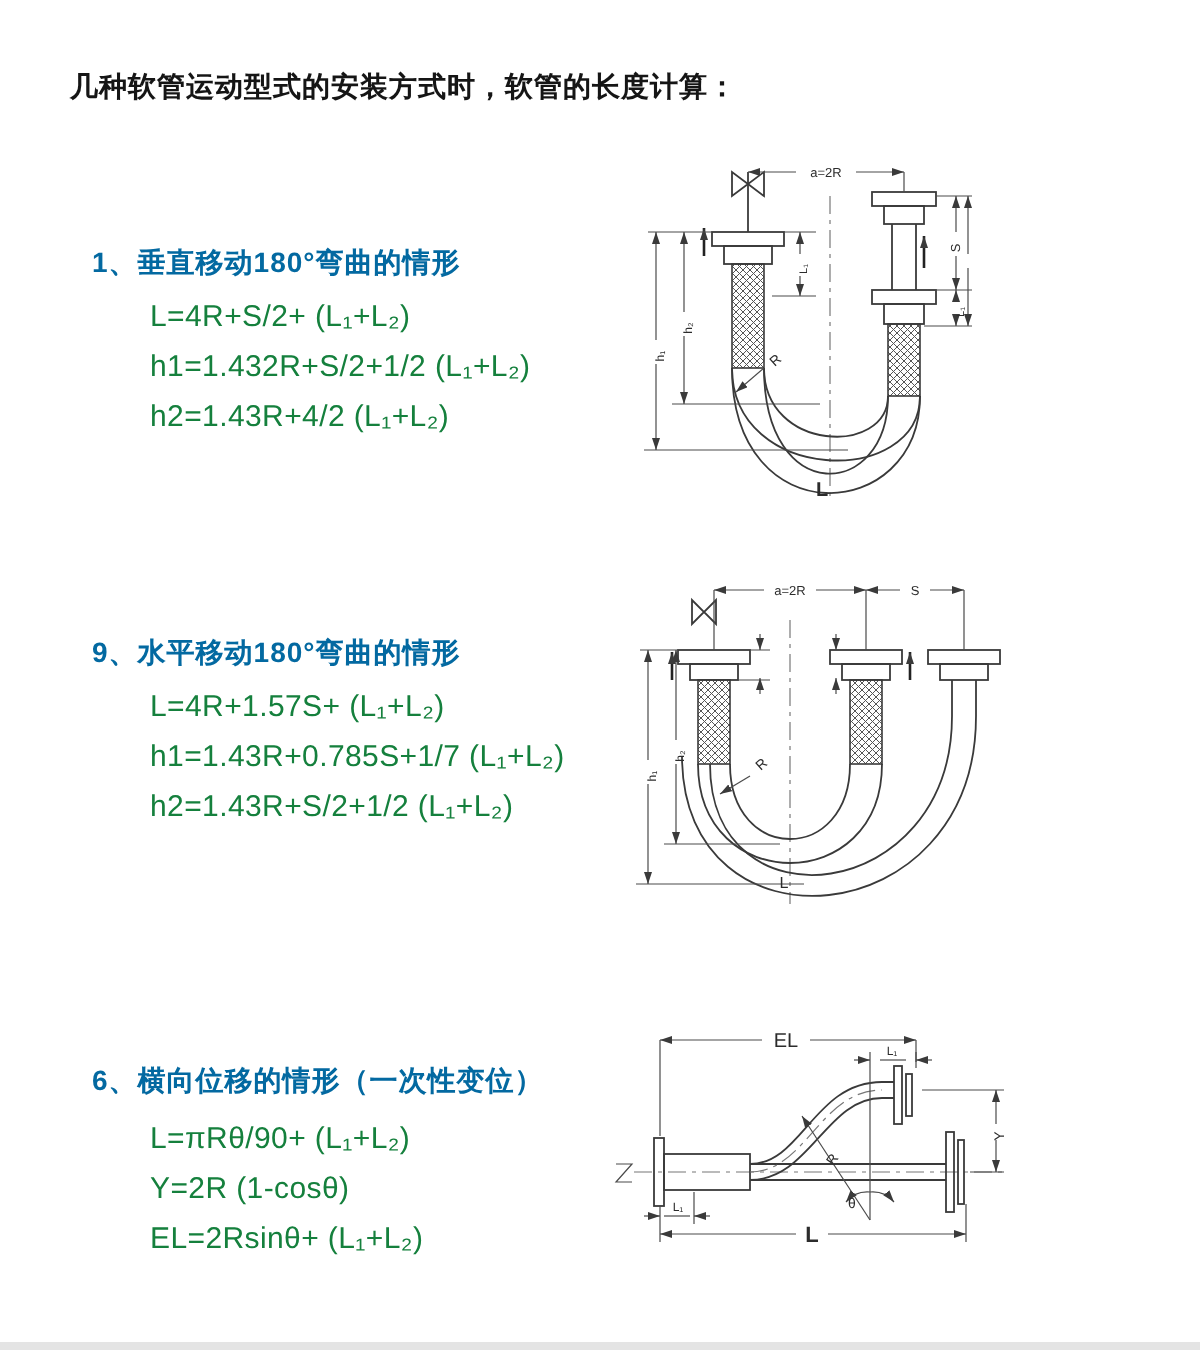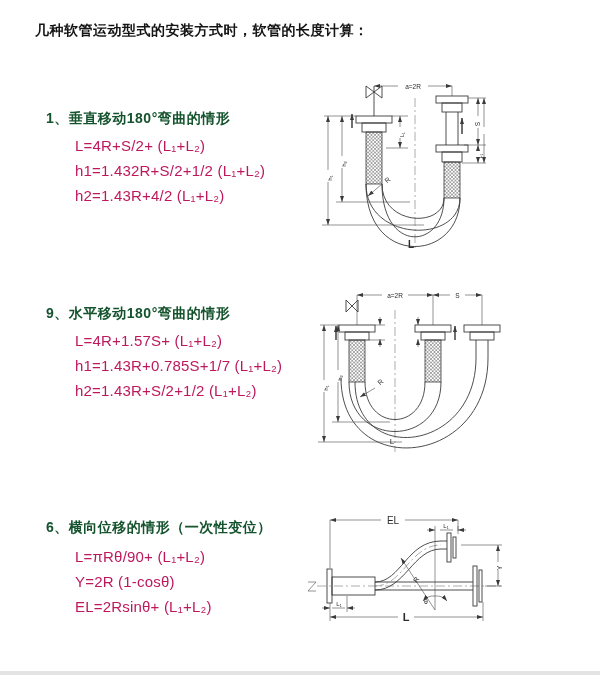--- a/index.html
+++ b/index.html
@@ -1,28 +1,28 @@
 <!DOCTYPE html>
 <html><head>
 <meta charset="utf-8">
 <style>
   html,body{margin:0;padding:0;}
   body{
     width:600px;height:675px;background:#ffffff;position:relative;overflow:hidden;
     font-family:"Liberation Sans",sans-serif;color:#111;
   }
-  .abs{position:absolute;}
+  .abs{position:absolute;margin-top:13px;}
   .title{
     left:35px;top:22px;font-size:14px;font-weight:bold;letter-spacing:0.5px;color:#151515;
   }
   .heading{
-    font-size:14px;font-weight:bold;letter-spacing:0.5px;color:#14532d;white-space:nowrap;
+    font-size:14px;font-weight:bold;letter-spacing:0.5px;color:#0369a1;white-space:nowrap;
   }
   .formula{
-    font-size:15px;font-weight:500;color:#be185d;white-space:nowrap;letter-spacing:0.2px;
+    font-size:15px;font-weight:500;color:#15803d;white-space:nowrap;letter-spacing:0.2px;
   }
   svg{position:absolute;overflow:visible;}
   svg text{font-family:"Liberation Sans",sans-serif;fill:#2c2c2c;}
   .ln{stroke:#3a3a3a;stroke-width:0.9;fill:none;}
   .thin{stroke:#4a4a4a;stroke-width:0.6;fill:none;}
   .dim{stroke:#4a4a4a;stroke-width:0.6;fill:none;}
   .cl{stroke:#777;stroke-width:0.6;fill:none;stroke-dasharray:9 3 2 3;}
   .hatch{fill:url(#braid);stroke:#3a3a3a;stroke-width:0.8;}
   .mv{stroke:#222;stroke-width:1.3;fill:none;}
   .bottom-edge{left:0;bottom:0;width:600px;height:4px;background:#e4e4e4;}

